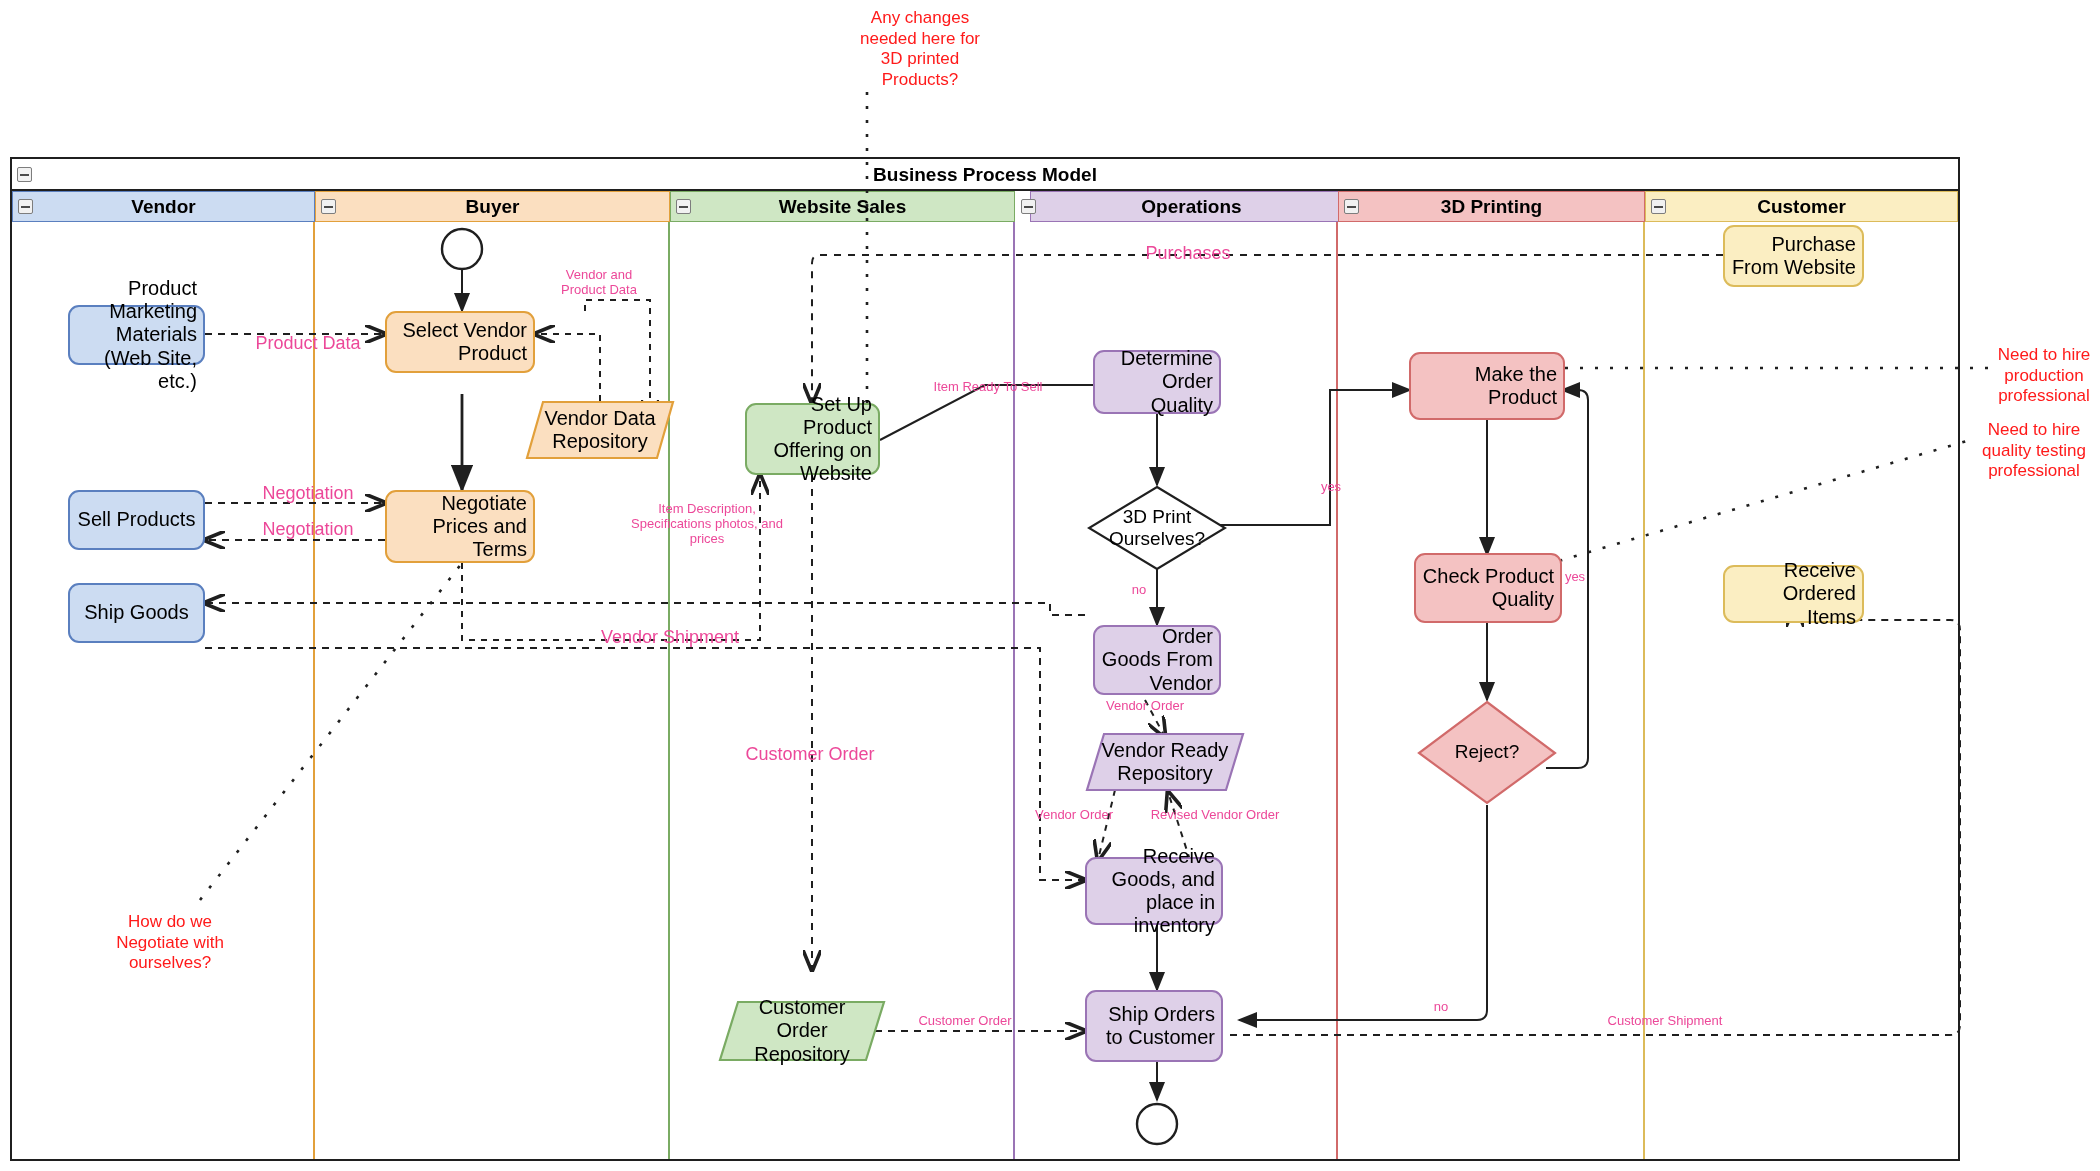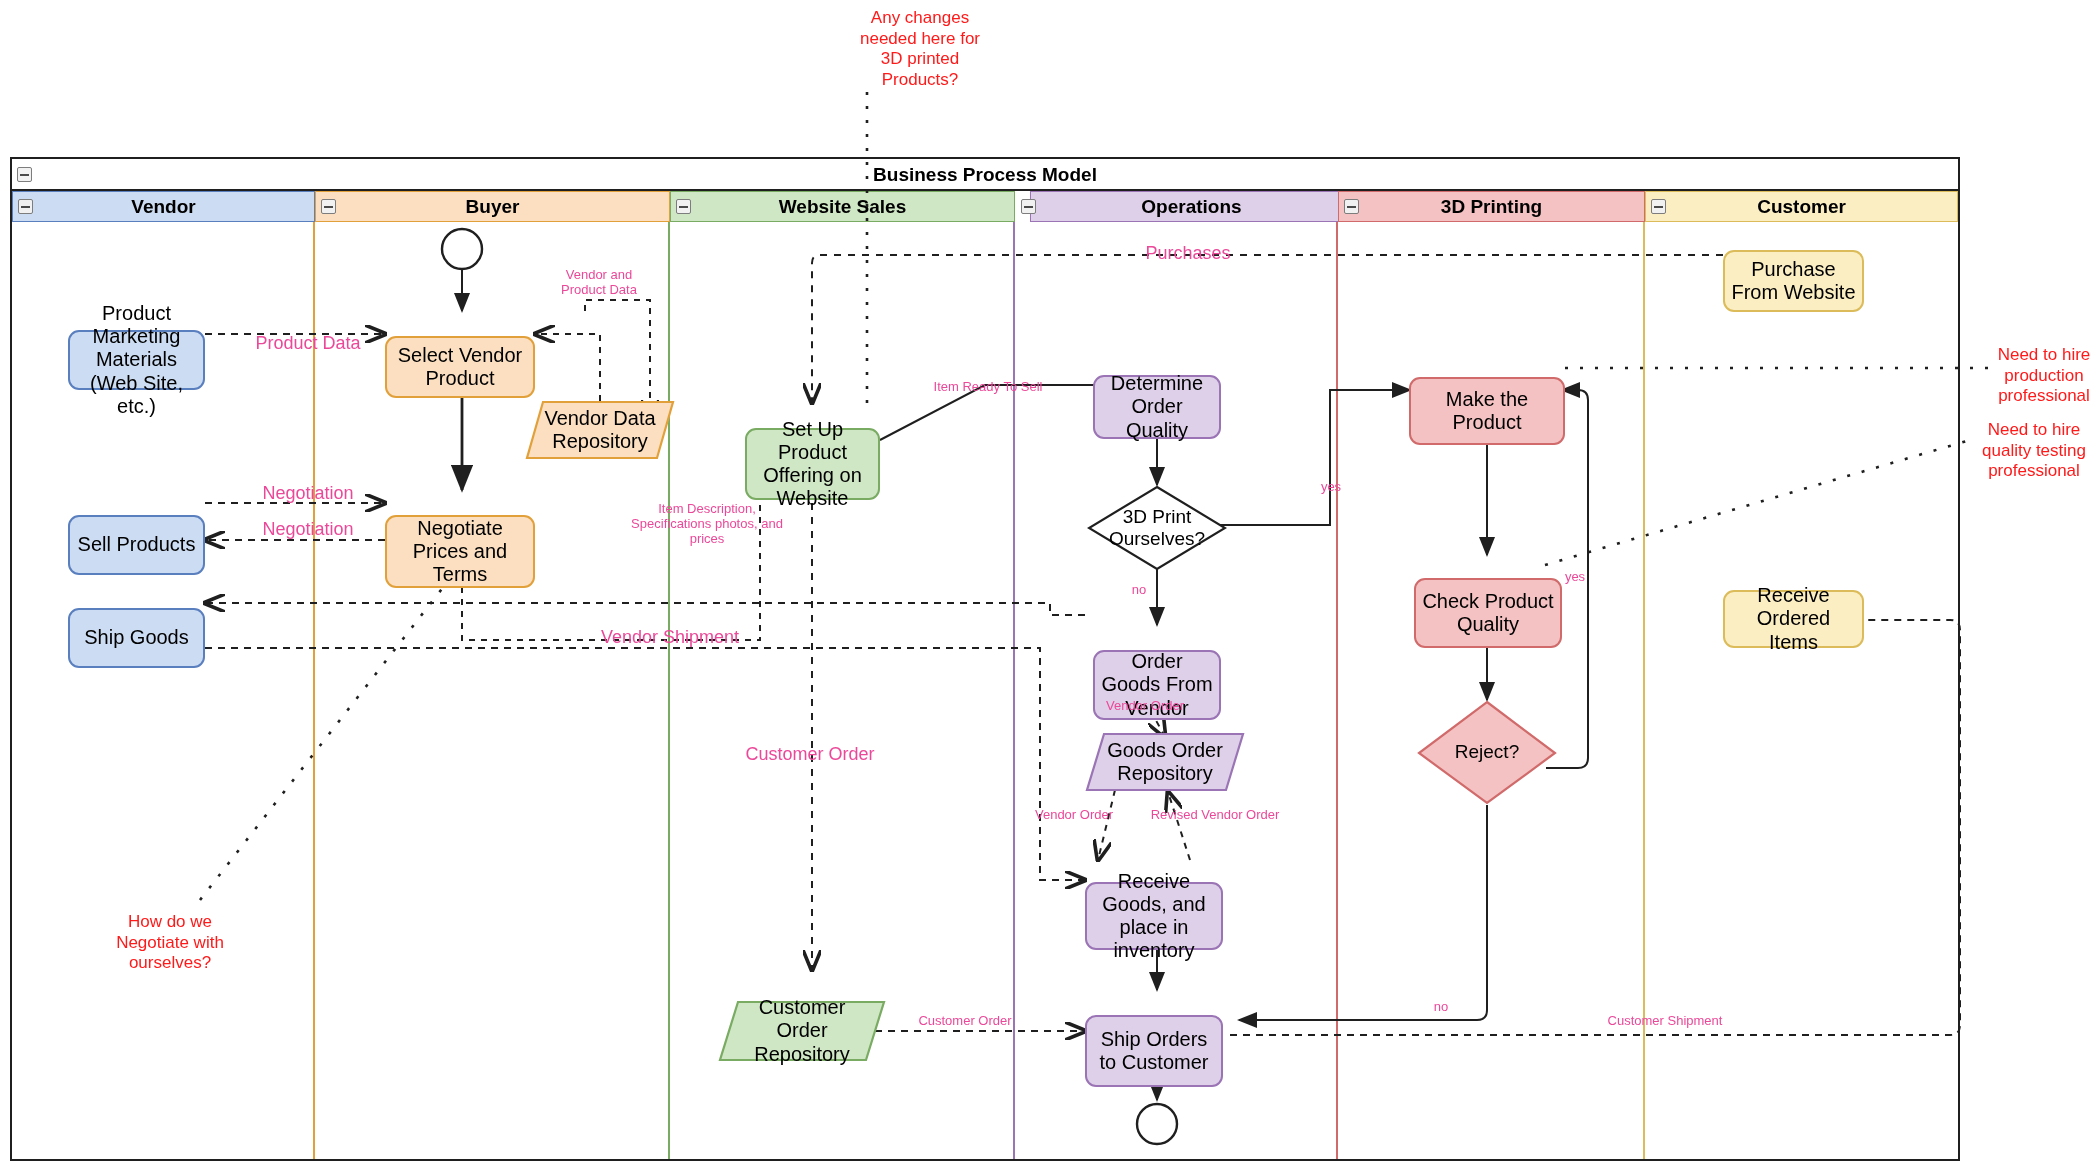--- a/index.html
+++ b/index.html
@@ -14,22 +14,22 @@
               text-align:center;font-weight:bold;font-size:19px;}
   .lane-head{position:absolute;box-sizing:border-box;height:31px;line-height:29px;
              text-align:center;font-weight:bold;font-size:19px;}
   .lane-body{position:absolute;box-sizing:border-box;}
   .collapse{position:absolute;width:15px;height:15px;box-sizing:border-box;
             border:1px solid #7d7d7d;background:#f1f1f1;border-radius:2px;}
   .collapse:after{content:"";position:absolute;left:2px;top:6px;width:9px;height:2px;background:#4a4a4a;}
 
   
   .node{position:absolute;box-sizing:border-box;display:flex;align-items:center;
-        justify-content:center;text-align:center;font-size:20px;line-height:1.16;
-        border-radius:11px;border-width:2px;border-style:solid;padding:2px 6px;margin-top:25px;}
+        justify-content:center;text-align:right;font-size:20px;line-height:1.16;
+        border-radius:11px;border-width:2px;border-style:solid;padding:2px 6px;}
   .para{position:absolute;box-sizing:border-box;display:flex;align-items:center;
         justify-content:center;text-align:center;font-size:20px;line-height:1.16;}
   .para .pshape{position:absolute;left:0;top:0;width:100%;height:100%;}
   .para .ptext{position:relative;z-index:2;padding:0 16px;}
   .diam{position:absolute;box-sizing:border-box;display:flex;align-items:center;
         justify-content:center;text-align:center;font-size:19px;line-height:1.16;}
   .diam .dshape{position:absolute;left:0;top:0;width:100%;height:100%;}
   .diam .dtext{position:relative;z-index:2;}
 
   .blue  {background:#ccdcf2;border-color:#5a7fbf;}
@@ -207,21 +207,21 @@
     </svg>
     <span class="dtext">3D Print Ourselves?</span>
   </div>
 
   <div class="node purple" style="left:1093px;top:625px;width:128px;height:70px;">Order Goods From Vendor</div>
 
   <div class="para" style="left:1085px;top:732px;width:160px;height:60px;">
     <svg class="pshape" viewBox="0 0 160 60" preserveAspectRatio="none" xmlns="http://www.w3.org/2000/svg">
       <polygon points="19,2 158,2 141,58 2,58" fill="#ded0e8" stroke="#9a74b5" stroke-width="2.2"></polygon>
     </svg>
-    <span class="ptext">Goods Order Repository</span>
+    <span class="ptext">Vendor Ready Repository</span>
   </div>
 
   <div class="node purple" style="left:1085px;top:857px;width:138px;height:68px;">Receive Goods, and place in inventory</div>
 
   <div class="node purple" style="left:1085px;top:990px;width:138px;height:72px;">Ship Orders to Customer</div>
 
   <div class="node redn" style="left:1409px;top:352px;width:156px;height:68px;">Make the Product</div>
 
   <div class="node redn" style="left:1414px;top:553px;width:148px;height:70px;">Check Product Quality</div>
 

